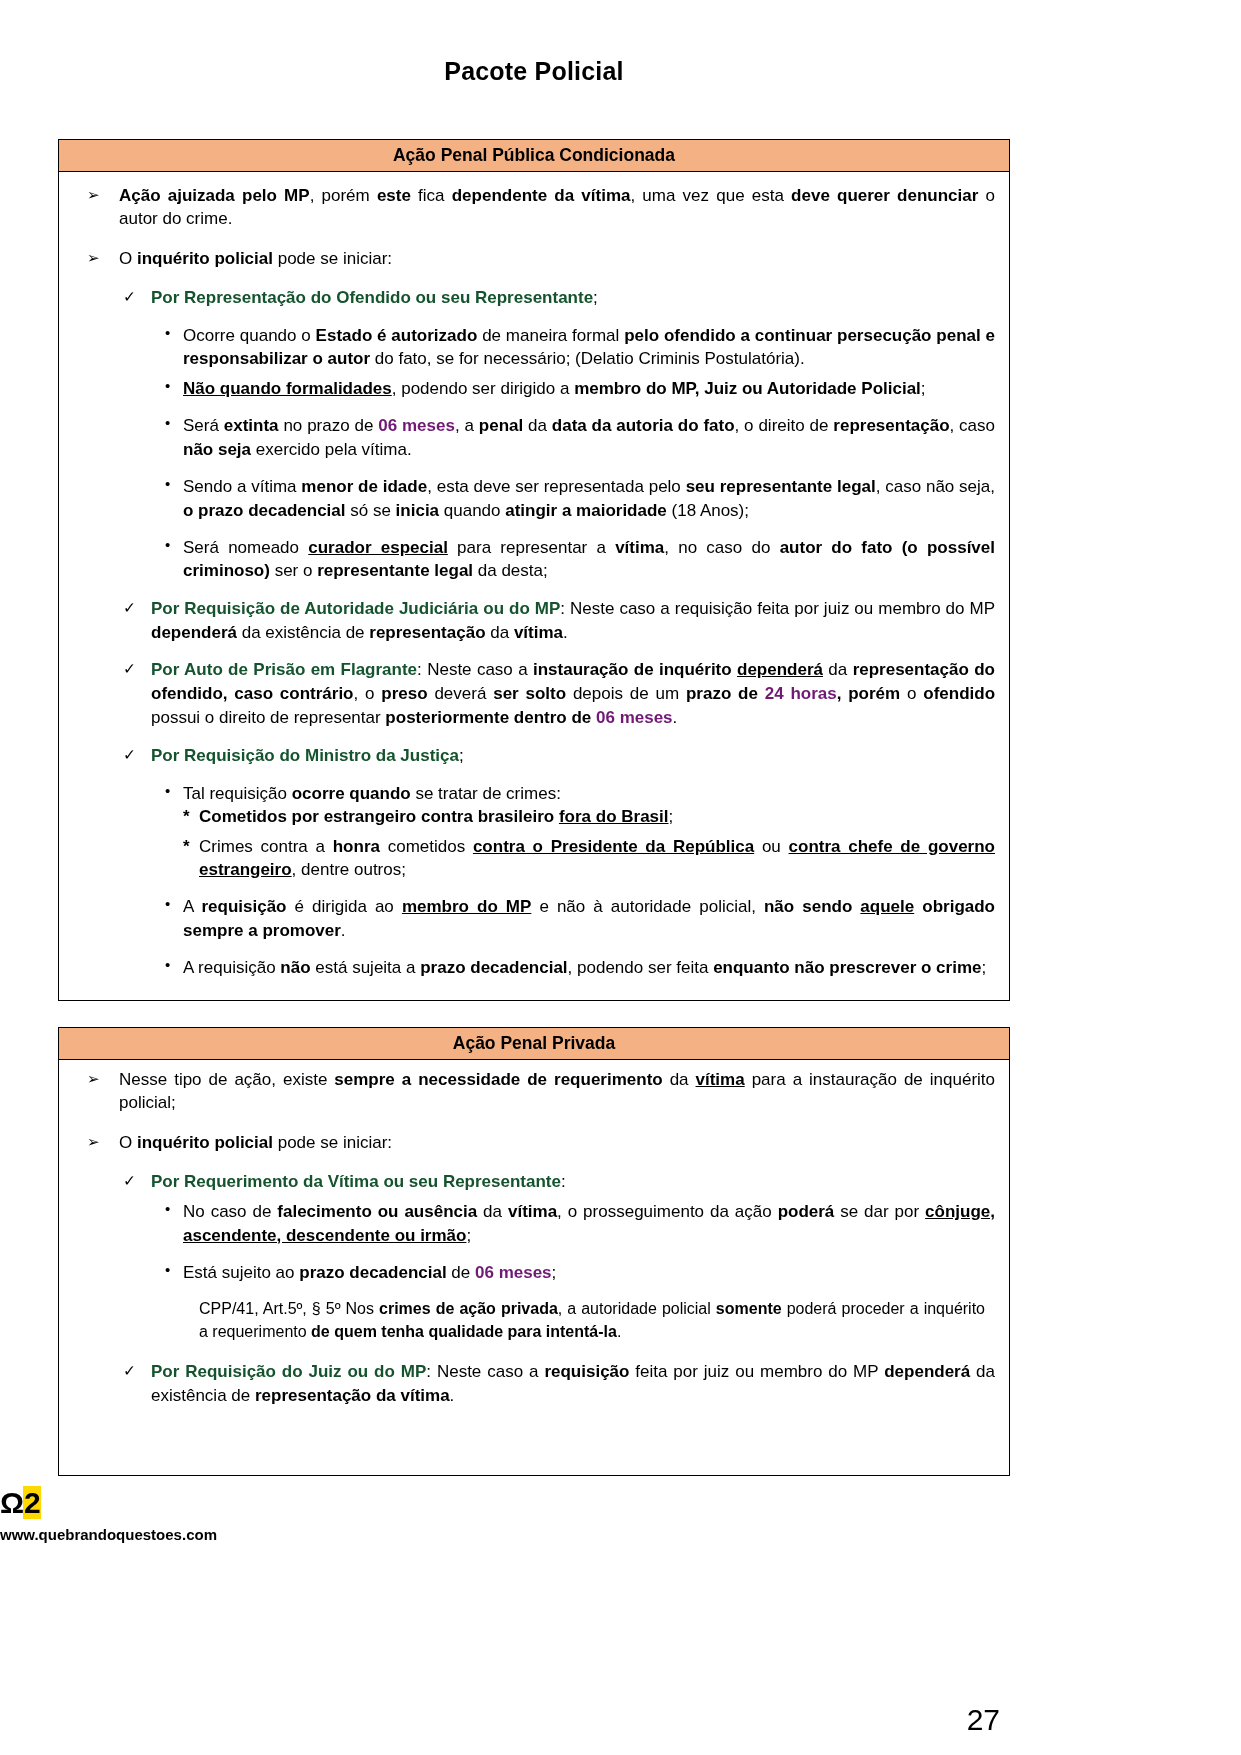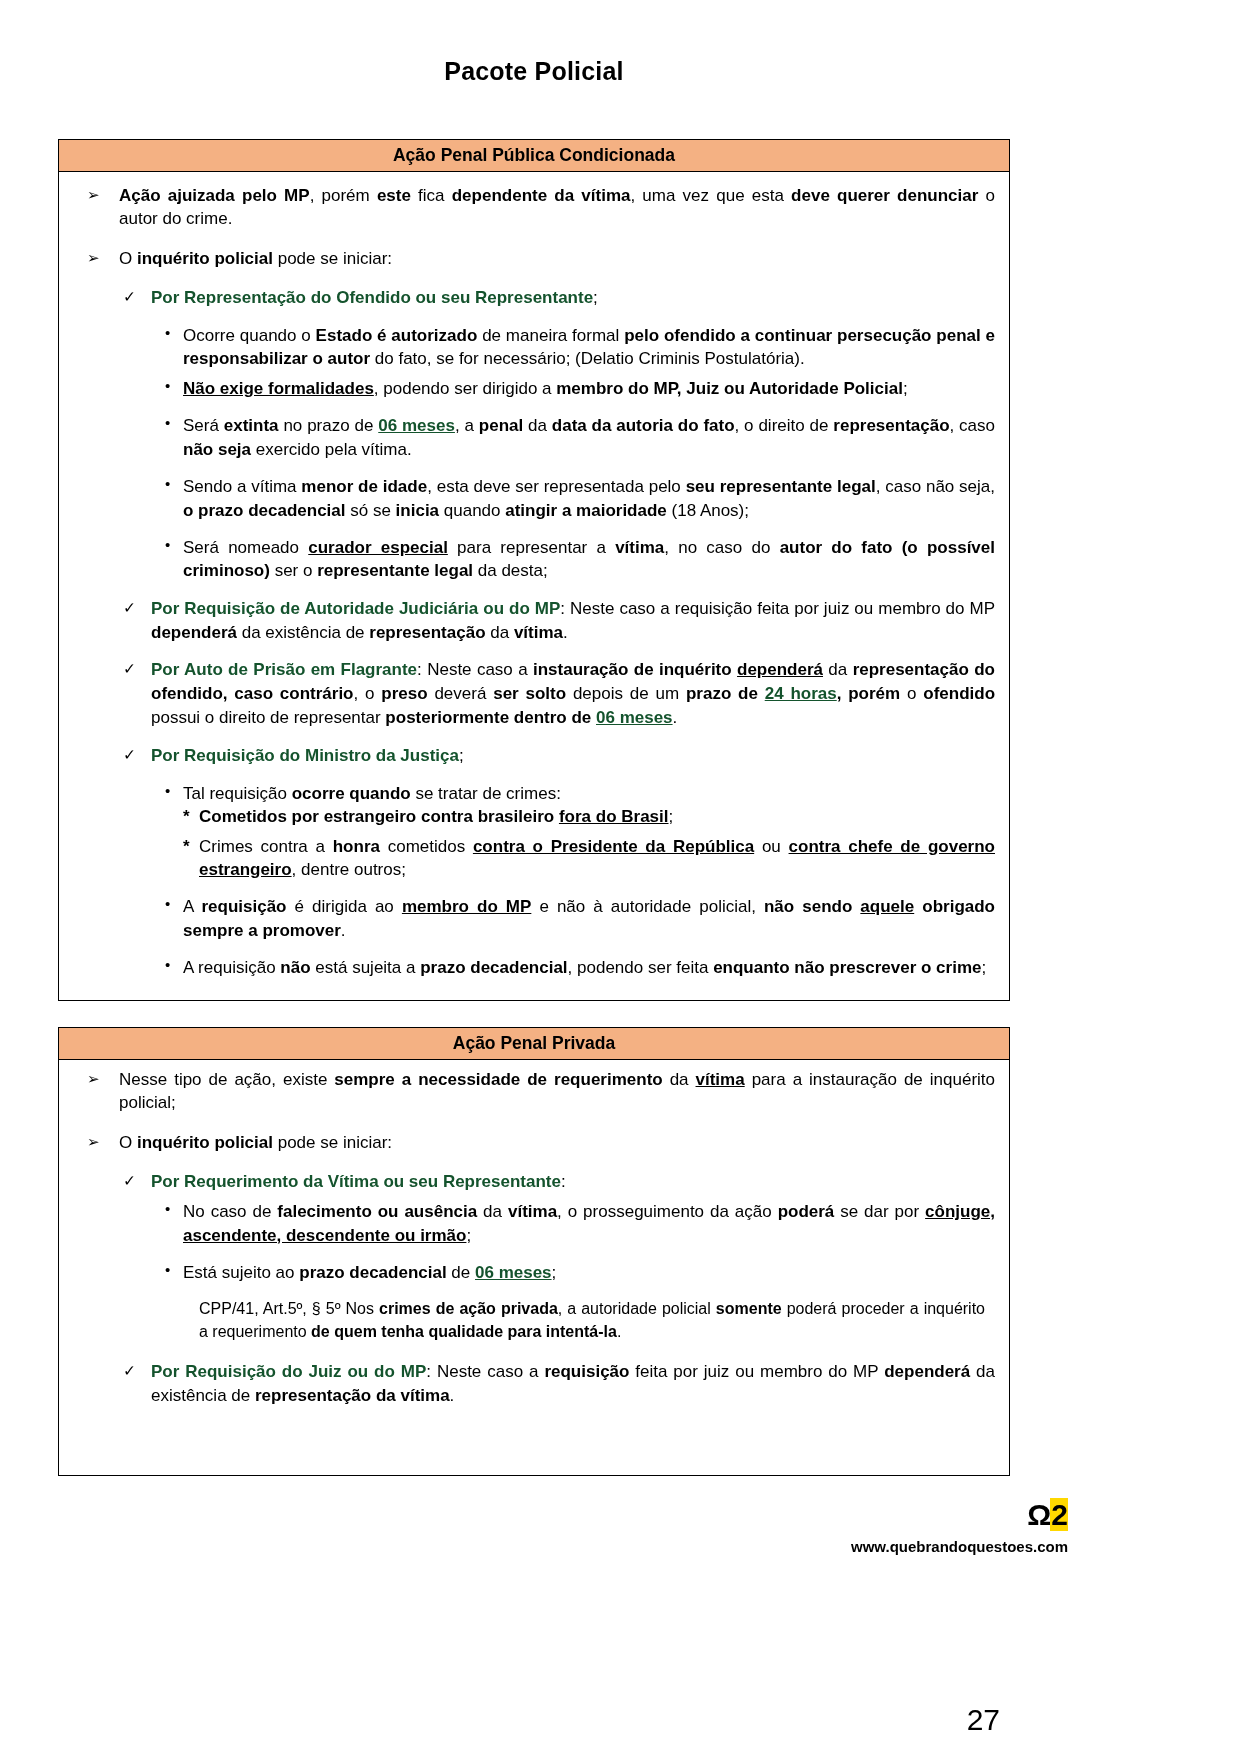--- a/index.html
+++ b/index.html
@@ -128,26 +128,26 @@
     padding-left: 126px;
     padding-right: 10px;
     font-size: 16px;
     line-height: 1.42;
     margin-bottom: 16px;
     text-align: justify;
   }
 
   b, strong { font-weight: bold; }
   u { text-decoration: underline; }
-  .red { color: #14532d; font-weight: bold; text-decoration: underline; }
+  .red { color: #701a75; font-weight: bold; }
 
   
   .footer {
-    margin-top: 24px;
-    text-align: right;
+    margin-top: 12px;
+    text-align: left;
   }
   .logo {
     font-size: 30px;
     font-weight: bold;
     letter-spacing: -1px;
     line-height: 1;
     display: inline-block;
   }
   .logo .hl {
     background: #ffd800;
@@ -190,21 +190,21 @@
         <span class="marker">✓</span>
         <span class="purple">Por Representação do Ofendido ou seu Representante</span><span>;</span>
       </div>
 
       <div class="lvl3 tight">
         <span class="marker">•</span>
         <span>Ocorre quando o <b>Estado é autorizado</b> de maneira formal <b>pelo ofendido a continuar persecução penal e responsabilizar o autor</b> do fato, se for necessário; (Delatio Criminis Postulatória).</span>
       </div>
       <div class="lvl3">
         <span class="marker">•</span>
-        <span><b><u>Não exige formalidades</u></b>, podendo ser dirigido a <b>membro do MP, Juiz ou Autoridade Policial</b>;</span>
+        <span><b><u>Não quando formalidades</u></b>, podendo ser dirigido a <b>membro do MP, Juiz ou Autoridade Policial</b>;</span>
       </div>
       <div class="lvl3">
         <span class="marker">•</span>
         <span>Será <b>extinta</b> no prazo de <span class="red">06 meses</span>, a <b>penal</b> da <b>data da autoria do fato</b>, o direito de <b>representação</b>, caso <b>não seja</b> exercido pela vítima.</span>
       </div>
       <div class="lvl3">
         <span class="marker">•</span>
         <span>Sendo a vítima <b>menor de idade</b>, esta deve ser representada pelo <b>seu representante legal</b>, caso não seja, <b>o prazo decadencial</b> só se <b>inicia</b> quando <b>atingir a maioridade</b> (18 Anos);</span>
       </div>
       <div class="lvl3">

